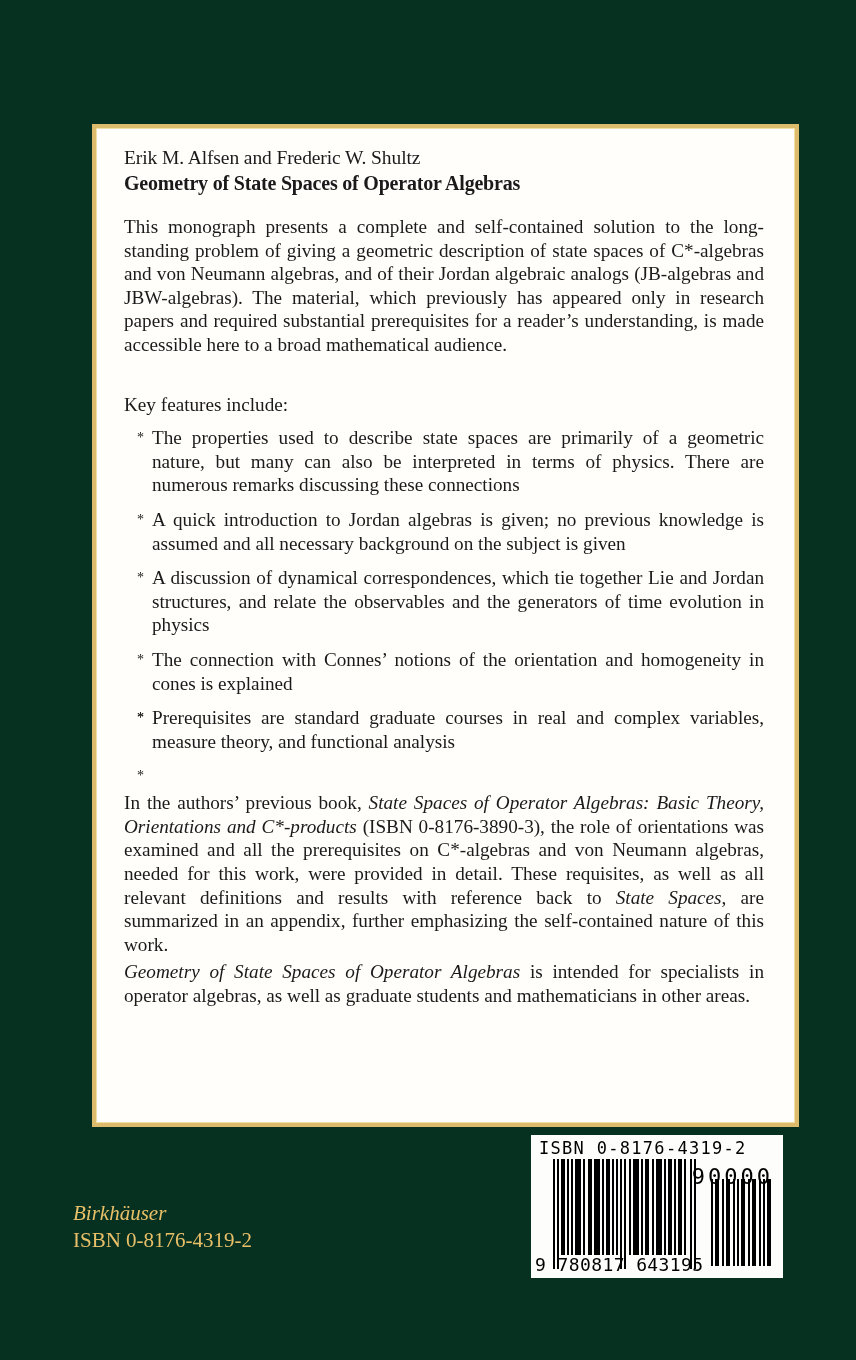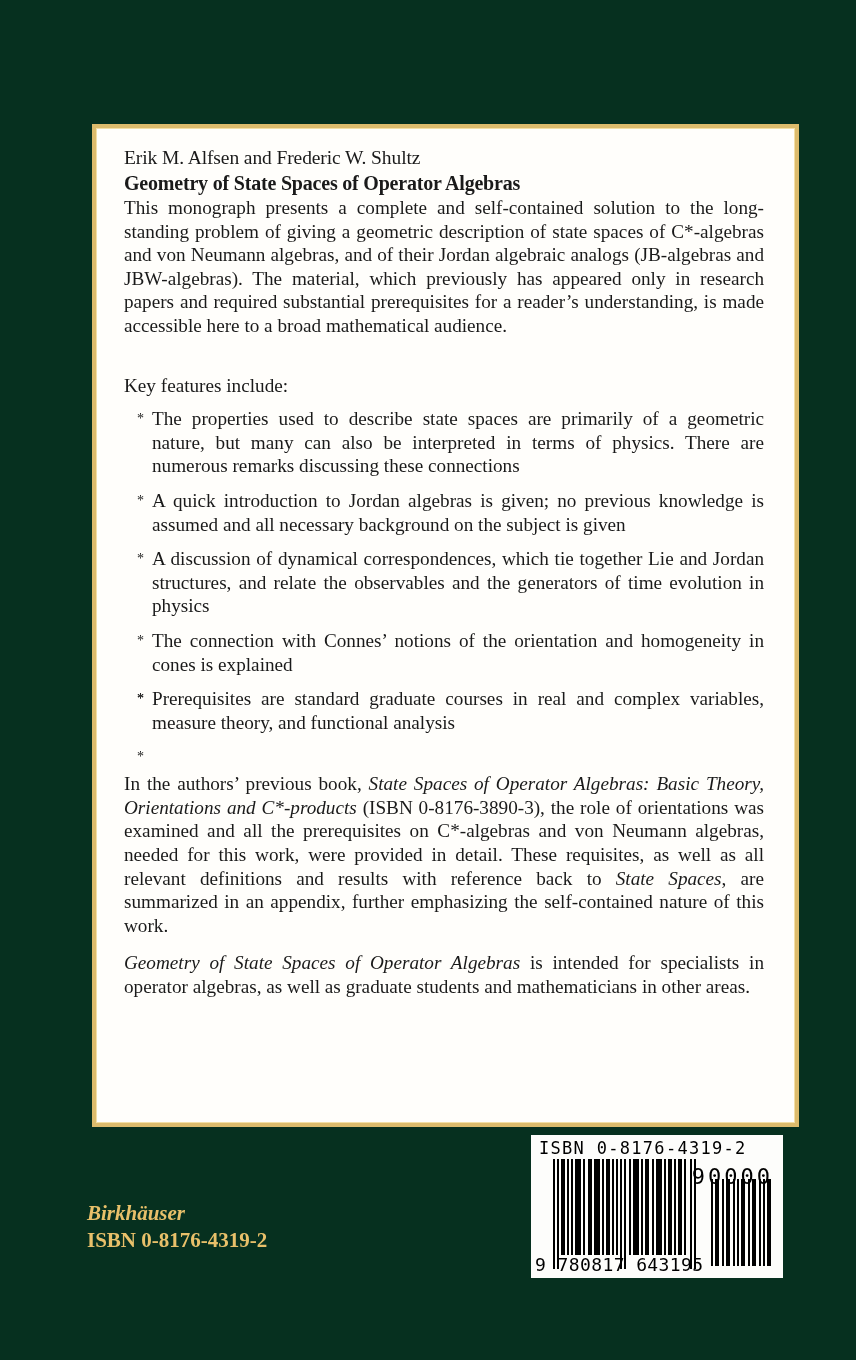--- a/index.html
+++ b/index.html
@@ -25,50 +25,49 @@
     width: 640px;
     color: #1a1a1a;
     font-size: 19.2px;
     line-height: 23.6px;
   }
 
   .authors { font-size: 19.5px; line-height: 24px; letter-spacing: -0.1px; }
   .book-title { font-weight: bold; font-size: 20px; line-height: 26px; letter-spacing: -0.2px; }
 
   .para { text-align: justify; text-align-last: left; }
-  .p-intro { }
+  .p-intro { margin-top: 19px; }
   .p-key { margin-top: 36px; }
 
   ul.features { list-style: none; margin-top: 10px; }
   ul.features li {
     position: relative;
     padding-left: 28px;
     margin-top: 11px;
     text-align: justify;
     text-align-last: left;
   }
   ul.features li:first-child { margin-top: 0; }
   .bullet {
     position: absolute;
     left: 13px; top: 0;
     font-size: 14px;
   }
 
   .p-prev { margin-top: 38px; }
-  .p-final { margin-top: 14px; }
+  .p-final { margin-top: 4px; }
   em { font-style: italic; }
 
   .publisher {
     position: absolute;
     left: 73px; top: 1200px;
     color: #e8c06a;
-    font-weight: bold;
+    font-weight: normal;
     font-size: 21px;
     line-height: 27px;
-    margin-left: 14px;
   }
   .publisher .brand { font-style: italic; }
 
   .barcode-box {
     position: absolute;
     left: 531px; top: 1135px;
     width: 252px; height: 143px;
     background: #fdfdfb;
     font-family: "DejaVu Sans Mono", "Liberation Mono", monospace;
     color: #000;

